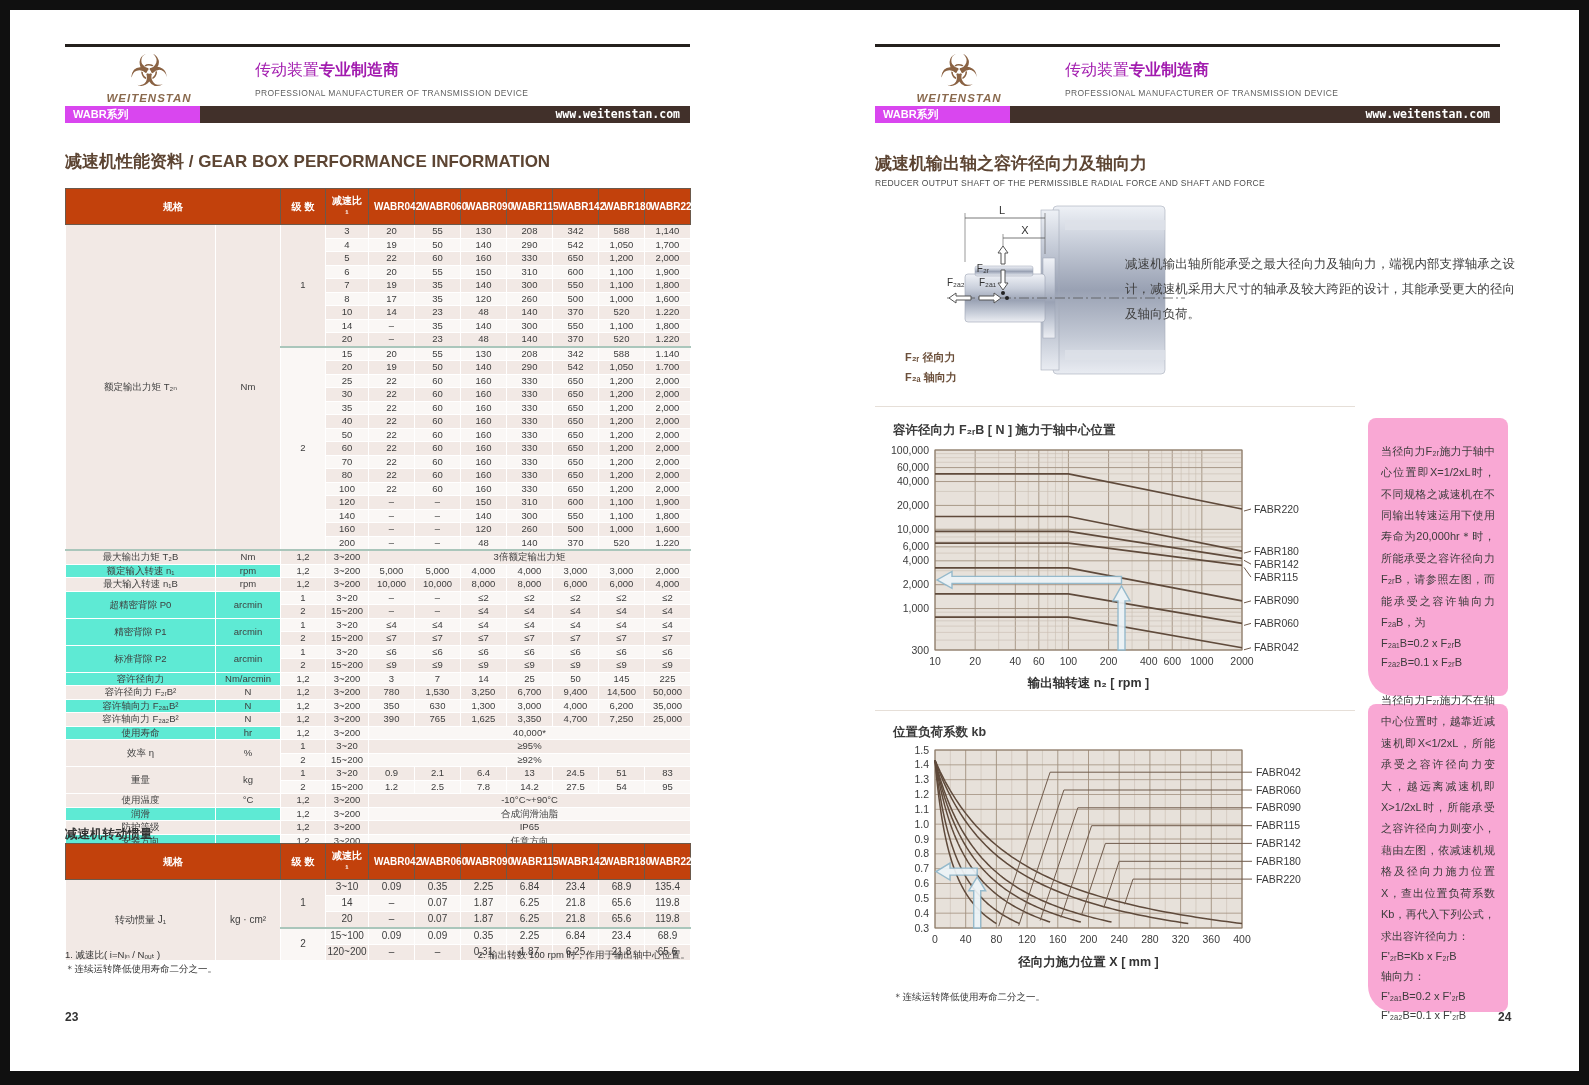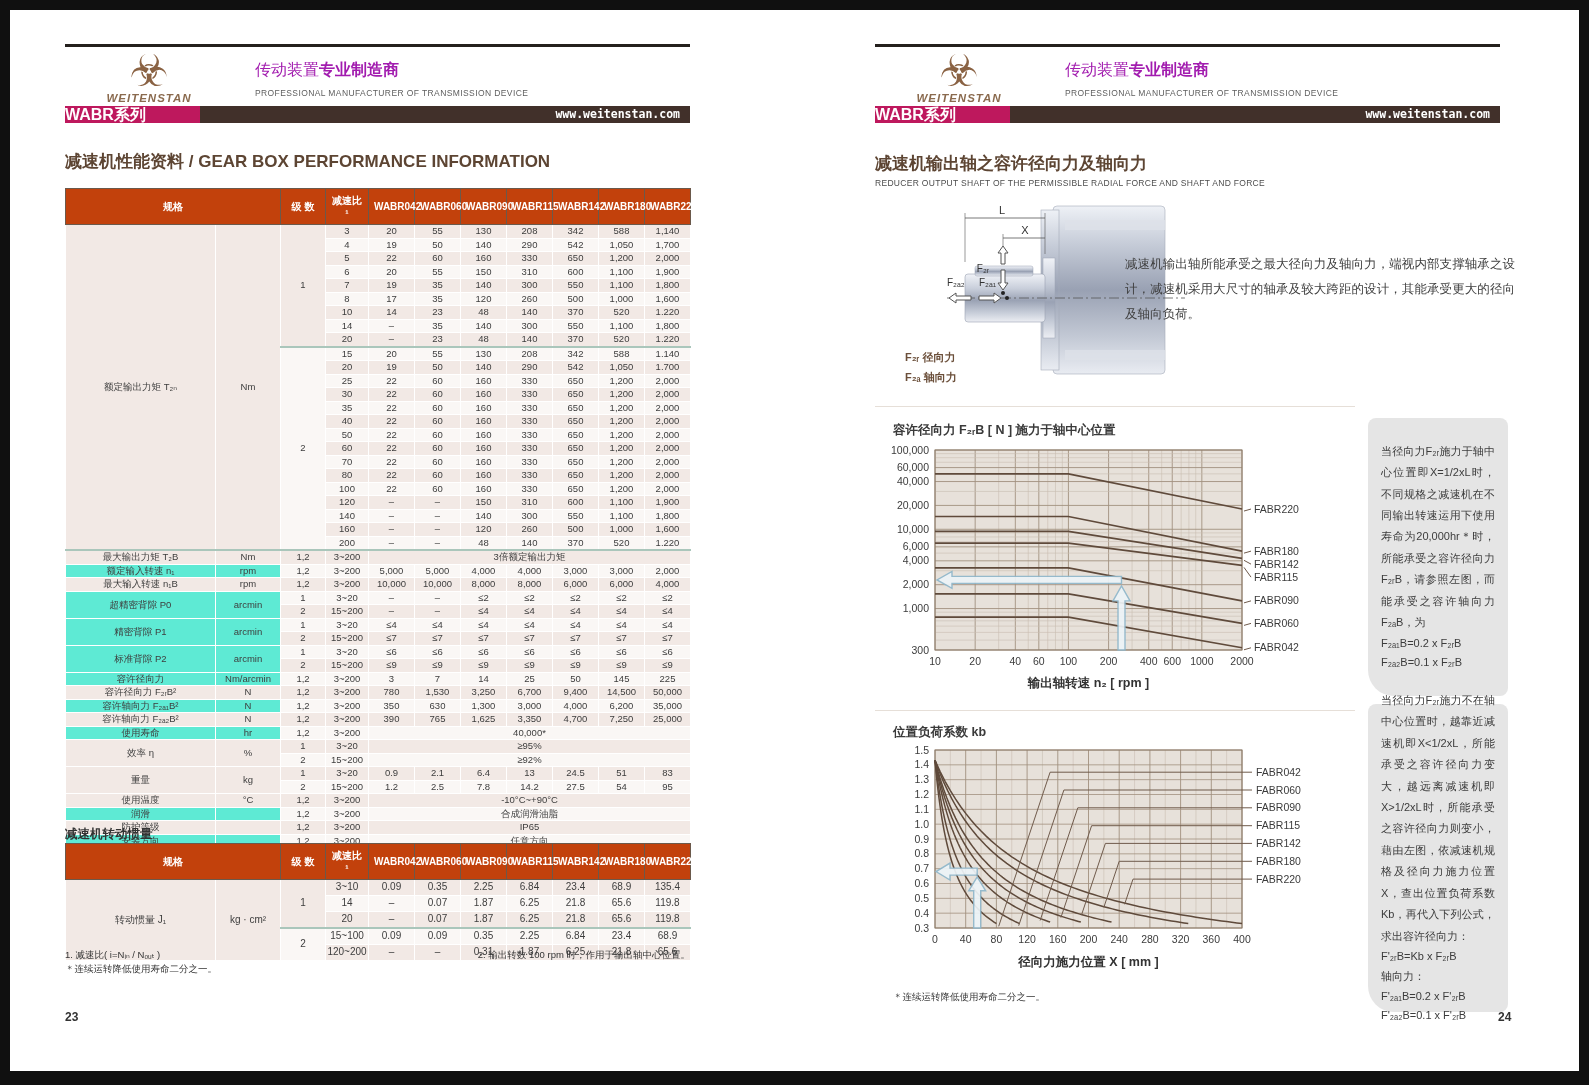--- a/index.html
+++ b/index.html
@@ -12,21 +12,21 @@
   .hdr{position:absolute;top:34px;width:625px;height:90px;}
   .hdr .rule{position:absolute;left:0;top:0;width:100%;height:3px;background:#24201d;}
   .hdr .logo{position:absolute;left:18px;top:4px;width:132px;text-align:center;}
   .hdr .logo .glyph{font-size:44px;line-height:46px;color:#8a6243;display:block;}
   .hdr .logo .word{display:block;font-size:11.5px;font-weight:bold;font-style:italic;letter-spacing:1px;color:#8a6a4e;margin-top:-2px;}
   .hdr .tagline{position:absolute;left:190px;top:16px;}
   .hdr .tagline .cn{font-size:16px;color:#a21caf;}
   .hdr .tagline .cn .b{font-weight:bold;}
   .hdr .tagline .en{font-size:8.5px;color:#5e5e5e;letter-spacing:.4px;margin-top:7px;}
   .hdr .bar{position:absolute;left:0;top:62px;width:100%;height:17px;display:flex;}
-  .hdr .bar .seg-l{width:135px;background:#be185d;color:#fff;font-size:16px;font-weight:bold;line-height:17px;box-sizing:border-box;}
+  .hdr .bar .seg-l{width:135px;background:#d946ef;color:#fff;font-size:11px;font-weight:bold;line-height:17px;padding-left:8px;box-sizing:border-box;}
   .hdr .bar .seg-r{flex:1;background:#41302a;color:#fff;text-align:right;font-size:11.5px;font-weight:bold;line-height:17px;padding-right:10px;font-family:"DejaVu Sans Mono",monospace;}
 
   
   .sec-title{font-size:17px;font-weight:bold;color:#5d4533;}
   .sec-sub{font-size:8.5px;color:#4c4c4c;letter-spacing:.3px;}
   .intro{font-size:12.5px;color:#3f3f3f;line-height:2.0;text-align:justify;}
   .chart-title{font-size:12.5px;font-weight:bold;color:#3a3a3a;}
   .footnote{font-size:9.5px;color:#333;line-height:1.5;}
   .pageno{font-size:12px;font-weight:bold;color:#333;}
   .legend-line{font-size:11px;font-weight:bold;color:#6b4f3a;line-height:1.8;}
@@ -35,21 +35,21 @@
   
   .spec-table{border-collapse:collapse;table-layout:fixed;width:625px;color:#3d3d3d;}
   .spec-table th{background:#c2410c;color:#fff;font-weight:bold;height:22px;font-size:10px;border:1px solid #6b594b;padding:5px;}
   .spec-table td{height:12.5px;line-height:1.05;font-size:9.5px;text-align:center;border:1px solid #fff;background:#faf7f5;padding:0;}
   .spec-table tr.alt td{background:#f2e9e5;}
   .spec-table td.lab,.spec-table td.unit{background:#5eead4;}
   .spec-table tr.sep td{border-top:2px solid #aac6bb;}
   #inertia-mount .spec-table td{height:15px;font-size:10px;}
 
   
-  .sidebox{background:#e5e5e5;border-radius:8px 8px 8px 26px;box-sizing:border-box;
+  .sidebox{background:#f9a8d4;border-radius:8px 8px 8px 26px;box-sizing:border-box;
            padding:14px 13px;display:flex;flex-direction:column;justify-content:center;}
   .sidebox .para{font-size:11px;color:#3c3c3c;line-height:1.95;text-align:justify;}
   .sidebox .formula{font-size:11px;color:#3c3c3c;line-height:1.8;}
 
   svg text{font-family:"Liberation Sans","DejaVu Sans",sans-serif;}
 </style>
 </head>
 <body>
 
 <div id="canvas">

